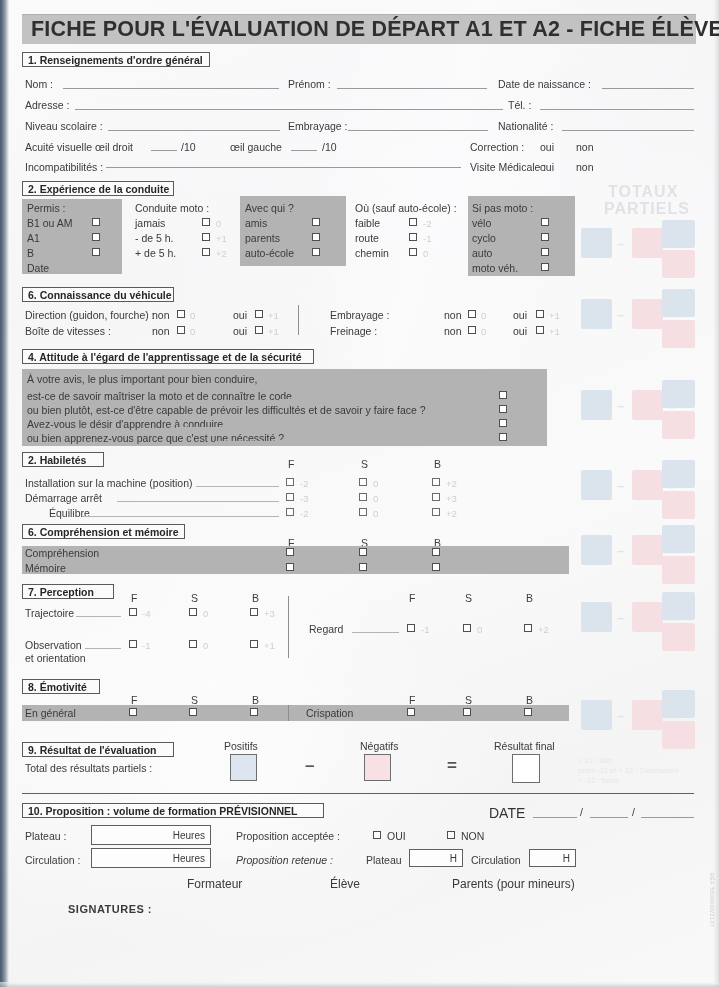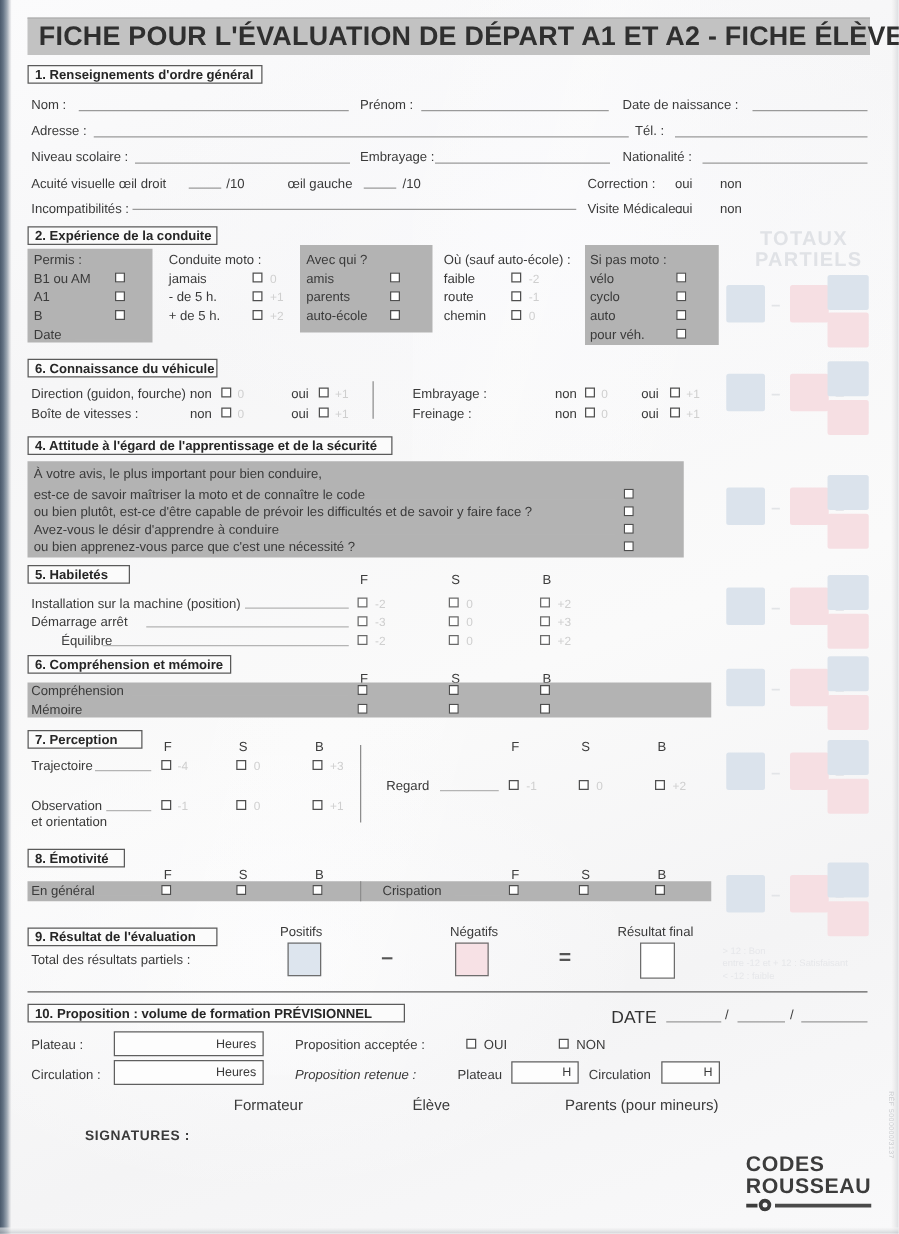--- a/index.html
+++ b/index.html
@@ -233,21 +233,21 @@
   <div class="lbl sm faint" style="left:423px; top:248px;">0</div>
 
   <div class="panel" style="left:468px; top:196px; width:107px; height:80px;"></div>
   <div class="lbl" style="left:472px; top:202px;">Si pas moto :</div>
   <div class="lbl" style="left:472px; top:217px;">vélo</div>
   <div class="cb" style="left:541px; top:218px;"></div>
   <div class="lbl" style="left:472px; top:232px;">cyclo</div>
   <div class="cb" style="left:541px; top:233px;"></div>
   <div class="lbl" style="left:472px; top:247px;">auto</div>
   <div class="cb" style="left:541px; top:248px;"></div>
-  <div class="lbl" style="left:472px; top:262px;">pour véh.</div>
+  <div class="lbl" style="left:472px; top:262px;">moto véh.</div>
   <div class="cb" style="left:541px; top:263px;"></div>
 
   <div class="sec" style="left:22px; top:287px; width:152px;">
     <span>6. Connaissance du véhicule</span>
   </div>
 
   <div class="lbl" style="left:25px; top:309px;">Direction (guidon, fourche) :</div>
   <div class="lbl" style="left:152px; top:309px;">non</div>
   <div class="cb" style="left:177px; top:310px;"></div>
   <div class="lbl sm faint" style="left:190px; top:310px;">0</div>
@@ -297,21 +297,21 @@
 
   <div class="lbl" style="left:27px; top:418px;">Avez-vous le désir d'apprendre à conduire</div>
   <div class="rule thin" style="left:176px; top:427px; width:316px;"></div>
   <div class="cb" style="left:499px; top:419px;"></div>
 
   <div class="lbl" style="left:27px; top:432px;">ou bien apprenez-vous parce que c'est une nécessité ?</div>
   <div class="rule thin" style="left:215px; top:441px; width:277px;"></div>
   <div class="cb" style="left:499px; top:433px;"></div>
 
   <div class="sec" style="left:22px; top:452px; width:82px;">
-    <span>5. Habiletés</span>
+    <span>2. Habiletés</span>
   </div>
   <div class="fsb" style="left:288px; top:458px;">F</div>
   <div class="fsb" style="left:361px; top:458px;">S</div>
   <div class="fsb" style="left:434px; top:458px;">B</div>
 
   <div class="lbl" style="left:25px; top:477px;">Installation sur la machine (position)</div>
   <div class="rule thin" style="left:196px; top:486px; width:83px;"></div>
   <div class="cb g" style="left:286px; top:478px;"></div>
   <div class="lbl sm faint" style="left:300px; top:478px;">-2</div>
   <div class="cb g" style="left:359px; top:478px;"></div>
@@ -530,25 +530,16 @@
   <div class="wm-blue" style="left:662px; top:592px; width:33px; height:28px;"></div>
   <div class="wm-pink" style="left:662px; top:623px; width:33px; height:28px;"></div>
 
   <div class="wm-blue" style="left:581px; top:700px; width:31px; height:30px;"></div>
   <div class="wm-op" style="left:617px; top:708px;">–</div>
   <div class="wm-pink" style="left:632px; top:700px; width:31px; height:30px;"></div>
   <div class="wm-op" style="left:668px; top:708px;">=</div>
   <div class="wm-blue" style="left:662px; top:690px; width:33px; height:28px;"></div>
   <div class="wm-pink" style="left:662px; top:721px; width:33px; height:28px;"></div>
 
-  <div id="logo">
-    <div class="l1">CODES</div>
-    <div class="l2">ROUSSEAU</div>
-    <div class="l3">
-      <span class="dash"></span>
-      <span class="ring"></span>
-      <span class="tail"></span>
-    </div>
-  </div>
 
   <div id="refcode">RÉF 5000000/3137</div>
 
 </div>
 
 </body></html>

